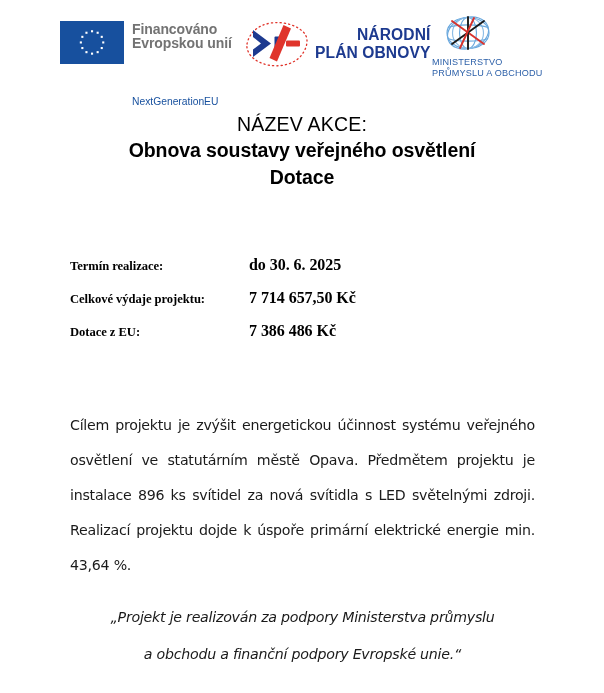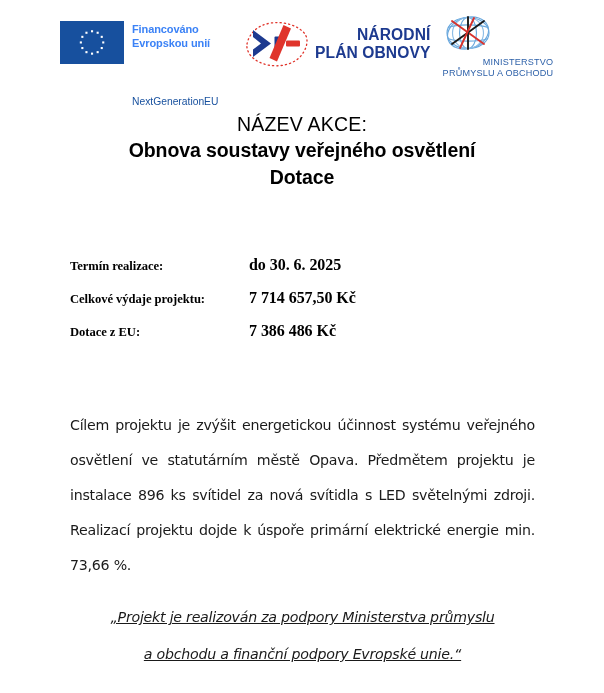--- a/index.html
+++ b/index.html
@@ -44,23 +44,23 @@
     position: absolute;
     inset: 0;
   }
   .eu-text {
     margin-left: 8px;
     line-height: 1;
     padding-top: 1px;
   }
   .eu-text .l1,
   .eu-text .l2 {
-    font-size: 11px;
-    font-weight: bold;
-    color: #3b82f6;
+    font-size: 14px;
+    font-weight: bold;
+    color: #737373;
     letter-spacing: -0.1px;
     display: block;
     line-height: 14.4px;
     white-space: nowrap;
   }
   .eu-text .l3 {
     font-size: 10.3px;
     font-weight: normal;
     color: #17509e;
     display: block;
@@ -96,21 +96,21 @@
     letter-spacing: 0.1px;
     white-space: nowrap;
   }
 
   
   .mpo-logo {
     position: absolute;
     left: 432px;
     top: 13px;
     width: 125px;
-    text-align: right;
+    text-align: left;
   }
   .mpo-mark {
     width: 58px;
     height: 40px;
     display: block;
     margin: 0 auto 3px 7px;
   }
   .mpo-text span {
     display: block;
     font-size: 9.4px;
@@ -196,21 +196,21 @@
     left: 70px;
     width: 465px;
     font-family: "DejaVu Sans", sans-serif;
     font-style: italic;
     font-size: 14.2px;
     line-height: 37px;
     text-align: center;
     color: #1a1a1a;
     letter-spacing: -0.25px;
   }
-  .quote p { margin: 0; text-decoration: underline; }
+  .quote p { margin: 0; }
 </style>
 </head>
 <body>
 
 <div class="logo-strip">
 
   <div class="eu-logo">
     <div class="eu-flag">
       <svg class="stars" viewBox="0 0 64 43" xmlns="http://www.w3.org/2000/svg" aria-hidden="true">
         <g fill="#ffffff">
@@ -296,19 +296,19 @@
     <div class="fact-label">Celkové výdaje projektu:</div>
     <div class="fact-value">7 714 657,50 Kč</div>
   </div>
   <div class="fact-row">
     <div class="fact-label">Dotace z EU:</div>
     <div class="fact-value">7 386 486 Kč</div>
   </div>
 </div>
 
 <div class="body-text">
-  <p>Cílem projektu je zvýšit energetickou účinnost systému veřejného osvětlení ve statutárním městě Opava. Předmětem projektu je instalace 896 ks svítidel za nová svítidla s LED světelnými zdroji. Realizací projektu dojde k úspoře primární elektrické energie min. 73,66 %.</p>
+  <p>Cílem projektu je zvýšit energetickou účinnost systému veřejného osvětlení ve statutárním městě Opava. Předmětem projektu je instalace 896 ks svítidel za nová svítidla s LED světelnými zdroji. Realizací projektu dojde k úspoře primární elektrické energie min. 43,64 %.</p>
 </div>
 
 <div class="quote">
   <p>„Projekt je realizován za podpory Ministerstva průmyslu</p>
   <p>a obchodu a finanční podpory Evropské unie.“</p>
 </div>
 
 </body></html>

